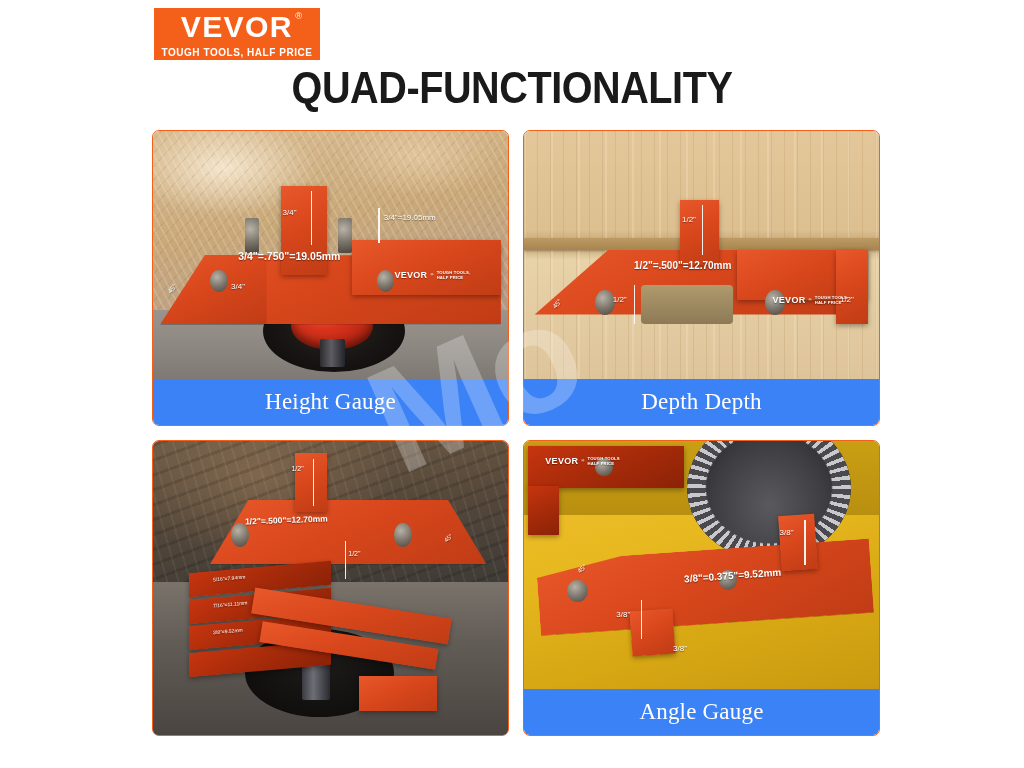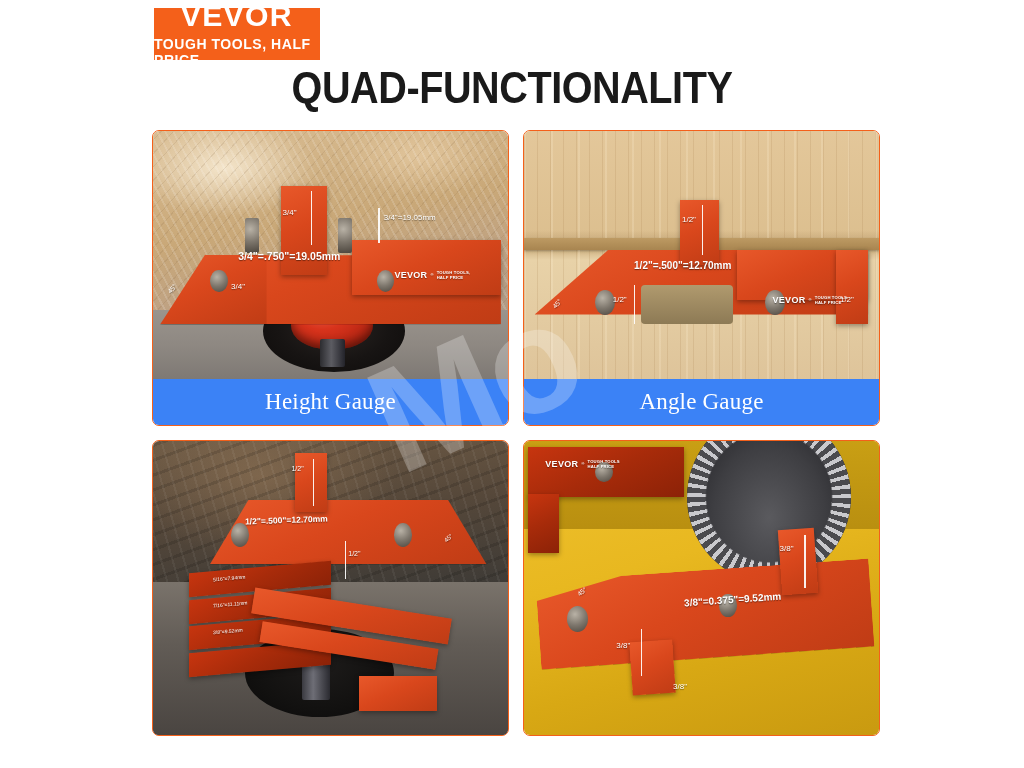--- a/index.html
+++ b/index.html
@@ -46,21 +46,21 @@
   .brand-reg {
     position: absolute;
     top: -1px;
     right: -9px;
     font-size: 9px;
     font-weight: normal;
     letter-spacing: 0;
   }
   .brand-tagline {
     color: #ffffff;
-    font-size: 14px;
+    font-size: 10px;
     font-weight: bold;
     letter-spacing: 0.55px;
     margin-top: 5px;
     font-family: "Liberation Sans", sans-serif;
   }
 
   
   .page-title {
     position: absolute;
     left: 0;
@@ -422,21 +422,21 @@
 
         <div class="tool-vevor" style="left:70%;top:66%;">
           <span class="tv-word">VEVOR</span>
           <span class="tv-tag">®</span>
           <span>
             <span class="tv-tag" style="display:block;">TOUGH TOOLS</span>
             <span class="tv-tag" style="display:block;">HALF PRICE</span>
           </span>
         </div>
       </div>
-      <div class="card-caption">Angle Gauge</div>
+      <div class="card-caption">Depth Depth</div>
     </div>
 
     <div class="feature-card">
       <div class="card-photo">
         <div class="bg-workbench"></div>
         <div class="bench-plate"></div>
         <div class="bench-insert"></div>
         <div class="bench-bit"></div>
 
         <div class="tool" style="left:16%;top:20%;width:78%;height:22%;clip-path:polygon(0% 100%, 14% 0%, 86% 0%, 100% 100%);"></div>
@@ -494,19 +494,20 @@
         <div class="tool-hole" style="left:55%;top:52%;width:5%;height:8%;"></div>
 
         <div class="tool-dim-line" style="left:79%;top:32%;width:1.2px;height:18%;"></div>
         <div class="tool-label" style="left:72%;top:35%;font-size:8px;">3/8"</div>
         <div class="tool-label" style="left:45%;top:52%;font-size:10px;font-weight:bold;transform:rotate(-4deg);">3/8"=0.375"=9.52mm</div>
         <div class="tool-dim-line" style="left:33%;top:64%;width:1.2px;height:16%;"></div>
         <div class="tool-label" style="left:26%;top:68%;font-size:8px;">3/8"</div>
         <div class="tool-label" style="left:42%;top:82%;font-size:8px;">3/8"</div>
         <div class="tool-label" style="left:15%;top:50%;font-size:6.5px;transform:rotate(-40deg);">45°</div>
       </div>
+      <div class="card-caption">Angle Gauge</div>
     </div>
 
   </div>
 
   <div class="watermark">Mo</div>
 
 </div>
 
 </body></html>

